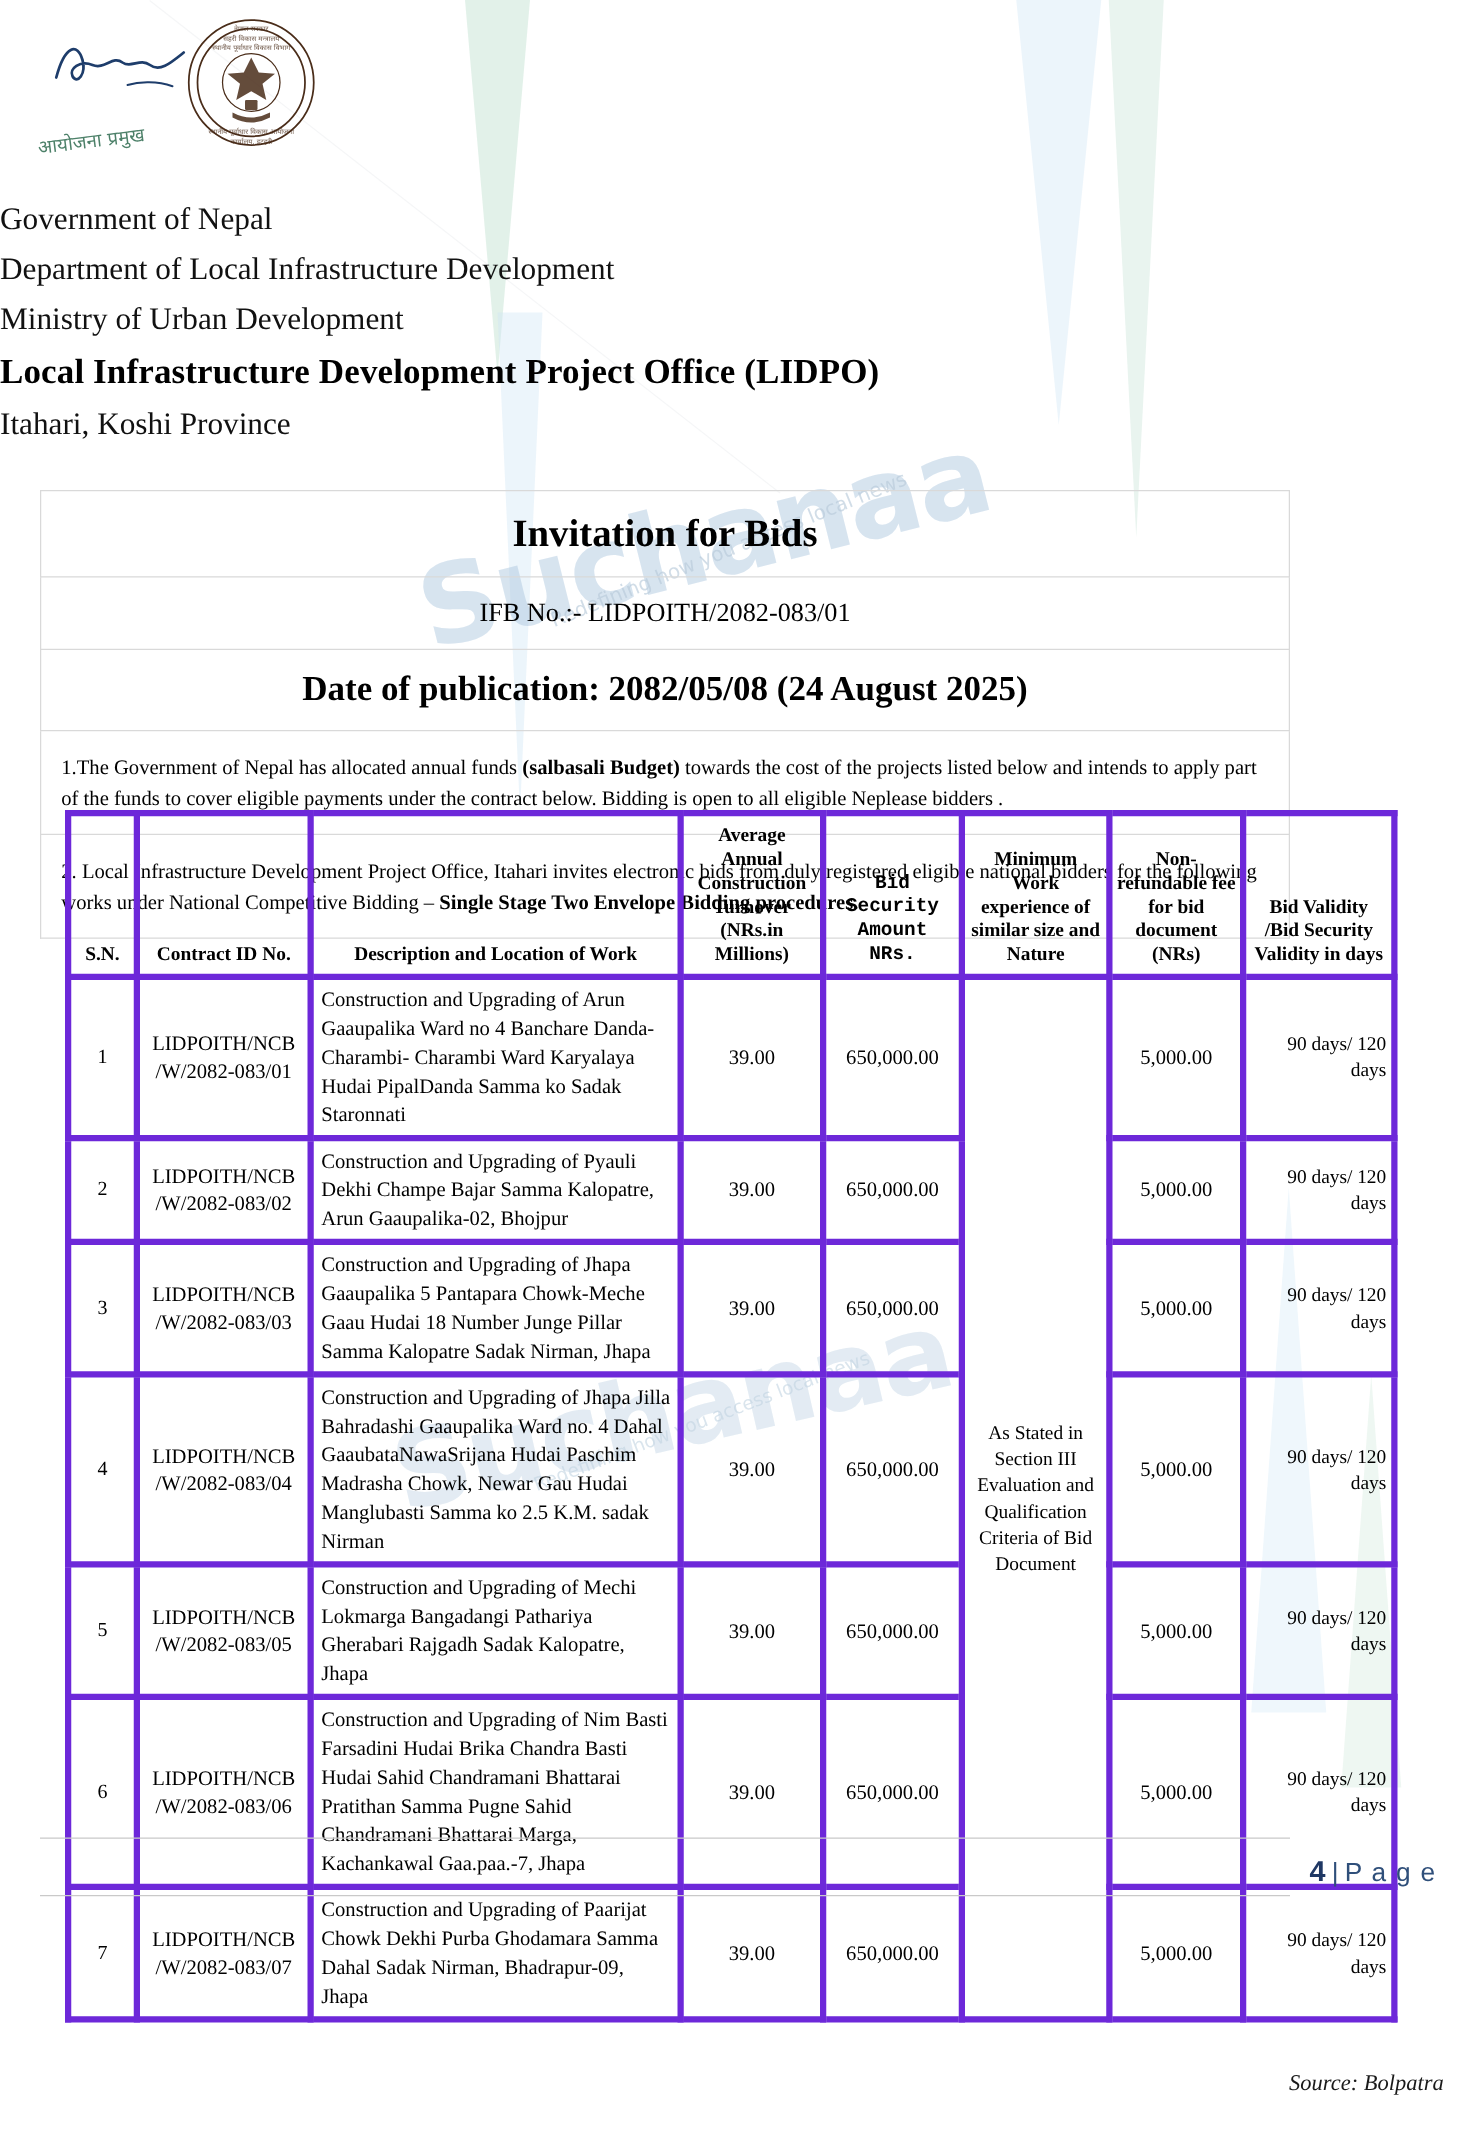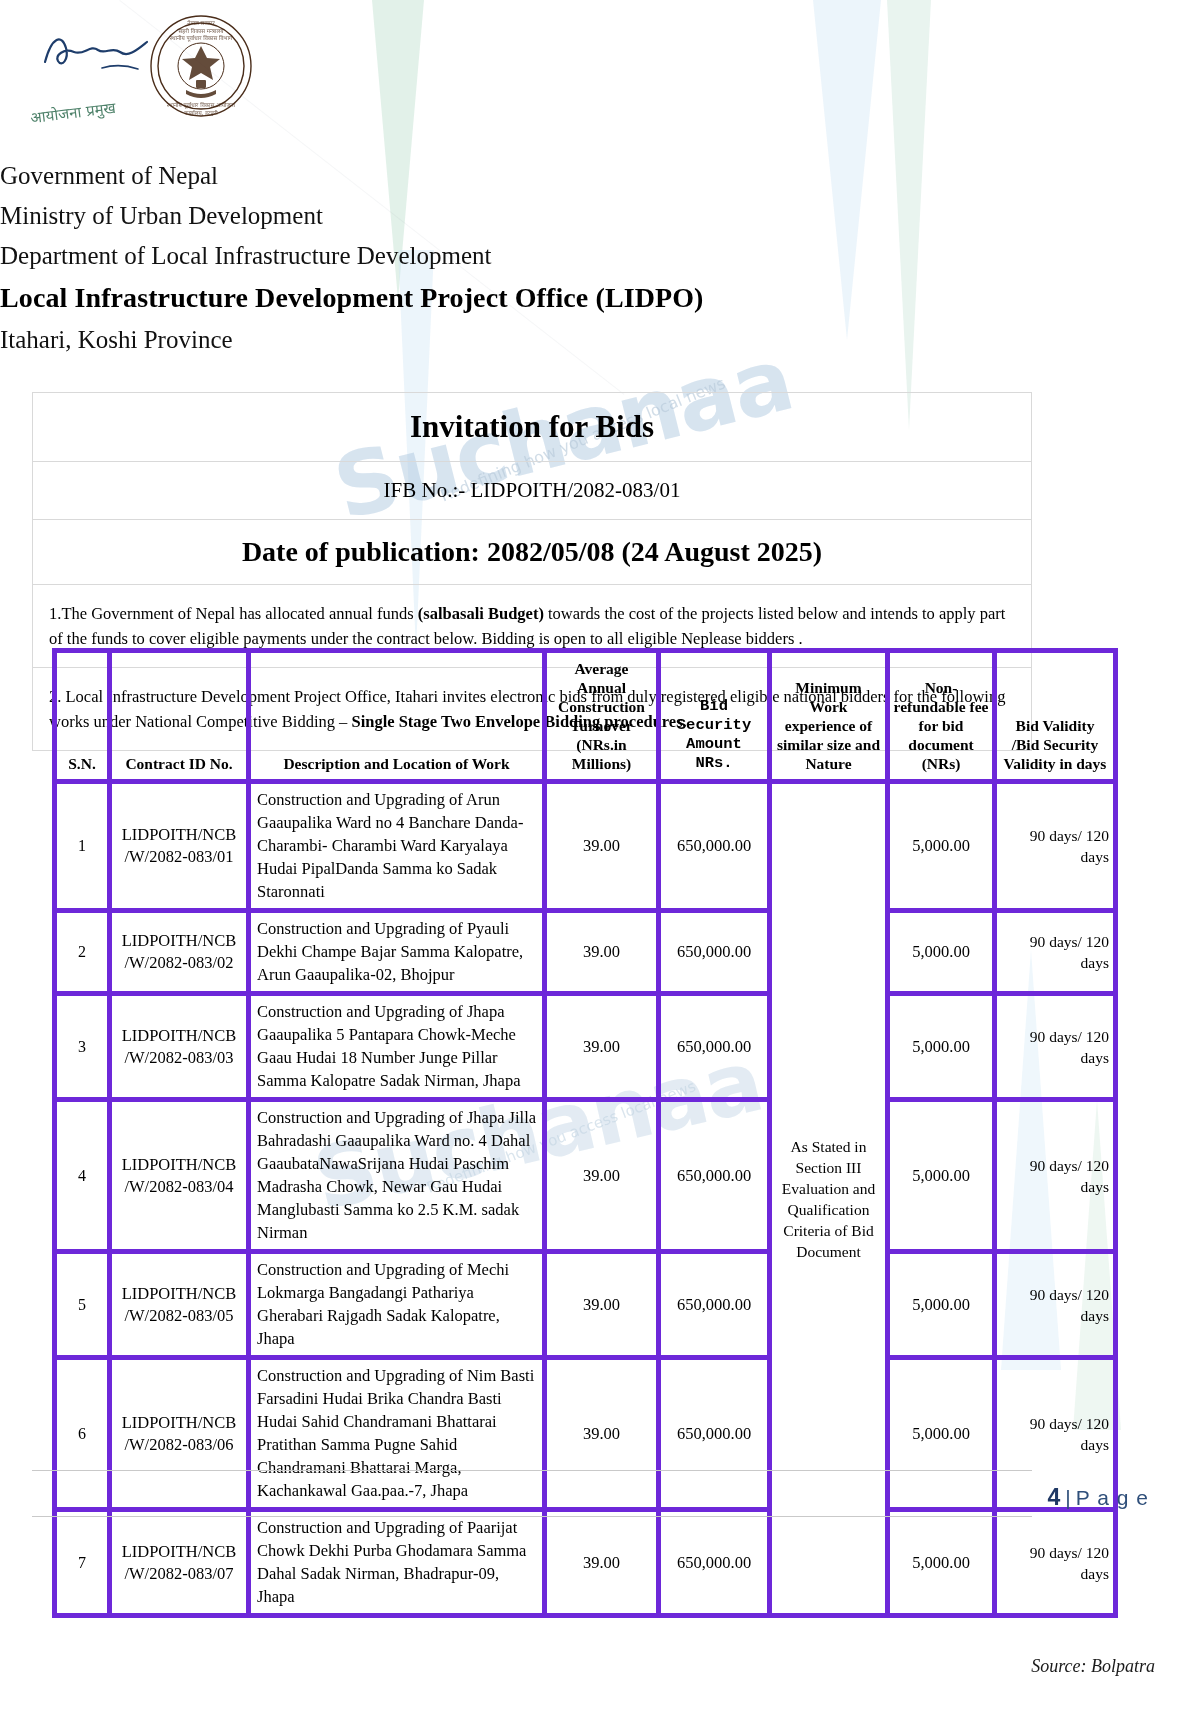--- a/index.html
+++ b/index.html
@@ -389,22 +389,22 @@
       <text x="55" y="27" text-anchor="middle">सहरी विकास मन्त्रालय</text>
       <text x="55" y="34" text-anchor="middle">स्थानीय पूर्वाधार विकास विभाग</text>
       <text x="55" y="101" text-anchor="middle">स्थानीय पूर्वाधार विकास आयोजना</text>
       <text x="55" y="109" text-anchor="middle">कार्यालय, इटहरी</text>
     </g>
   </svg>
   <div class="stamp-text">आयोजना प्रमुख</div>
 
   <div class="titles">
     <div class="t-line">Government of Nepal</div>
+    <div class="t-line">Department of Local Infrastructure Development</div>
     <div class="t-line">Ministry of Urban Development</div>
-    <div class="t-line">Department of Local Infrastructure Development</div>
     <div class="t-bold">Local Infrastructure Development Project Office (LIDPO)</div>
     <div class="t-line">Itahari, Koshi Province</div>
   </div>
 
   <table class="doc-table">
     <tbody>
         <tr>
       <td class="band band-title">Invitation for Bids</td>
     </tr>
     <tr>

